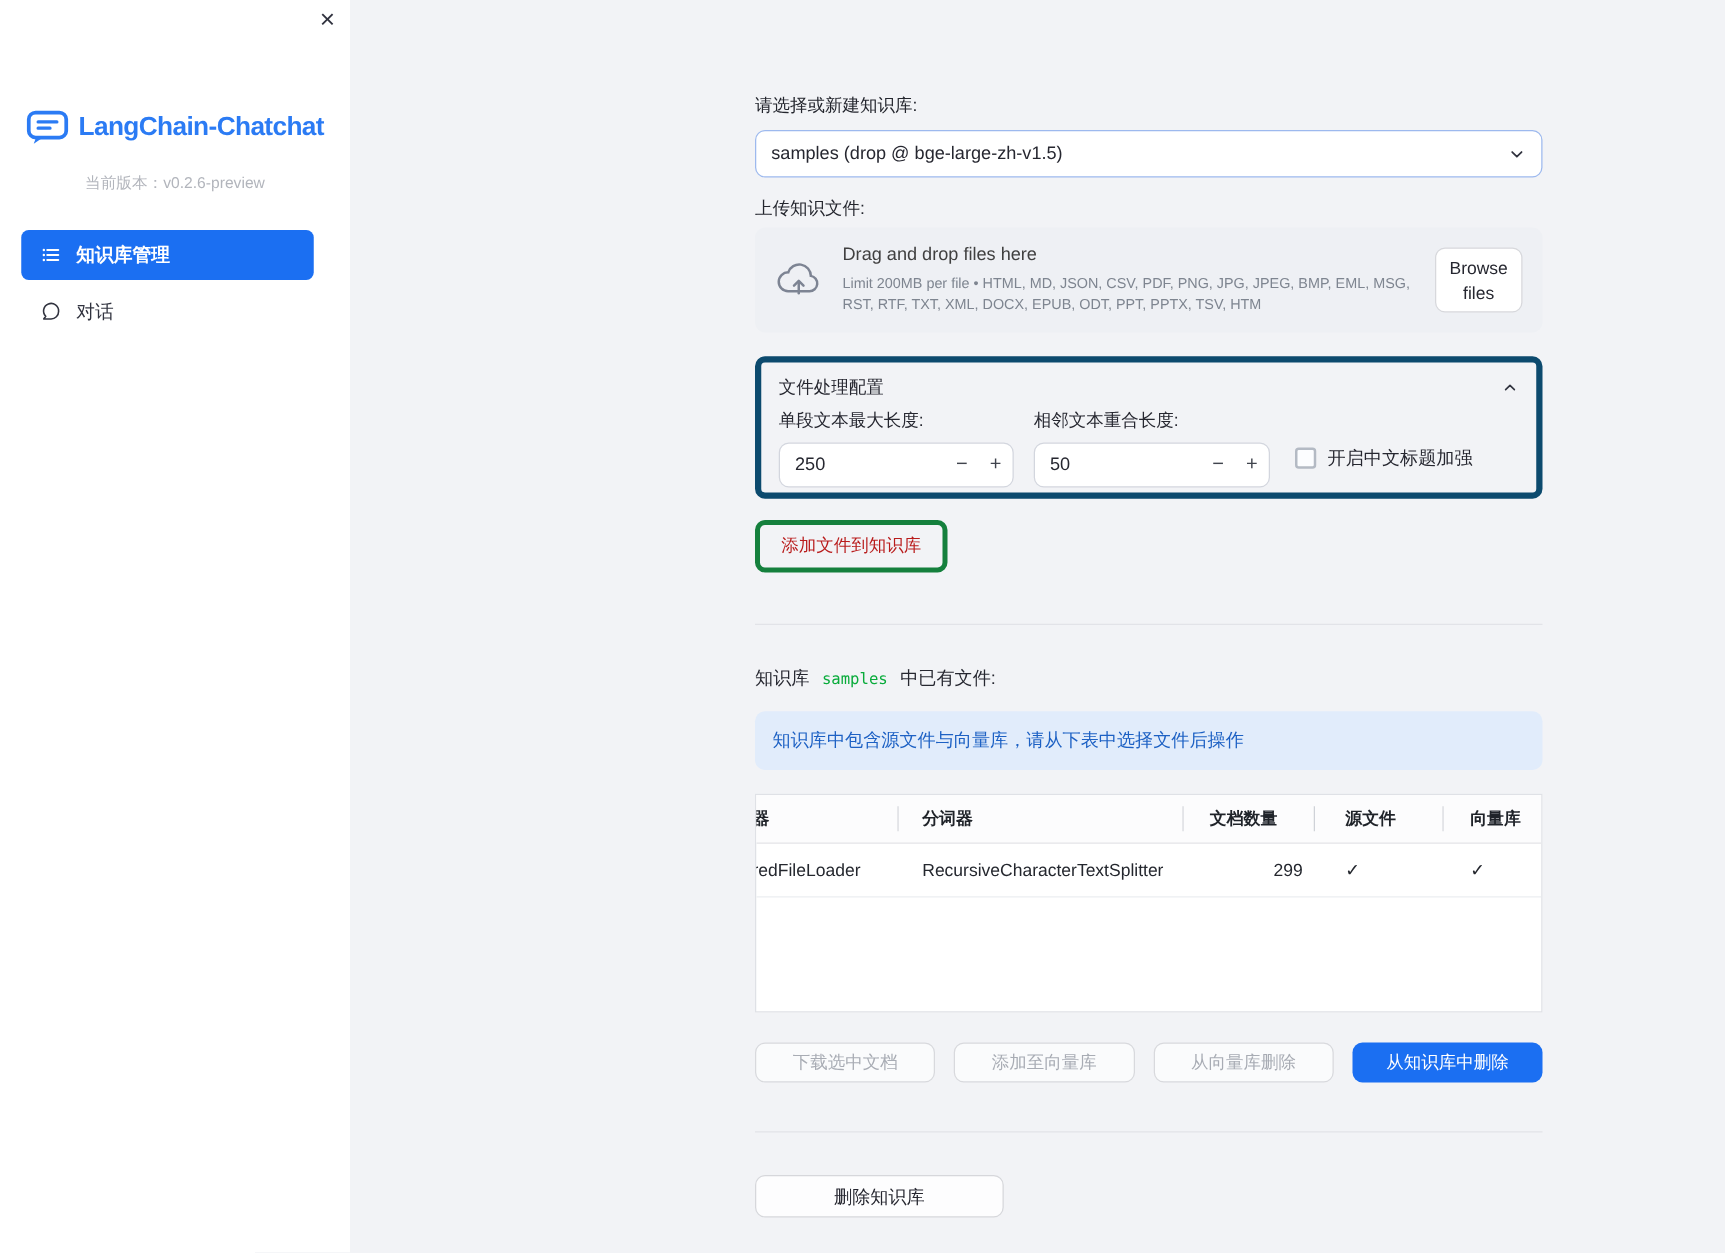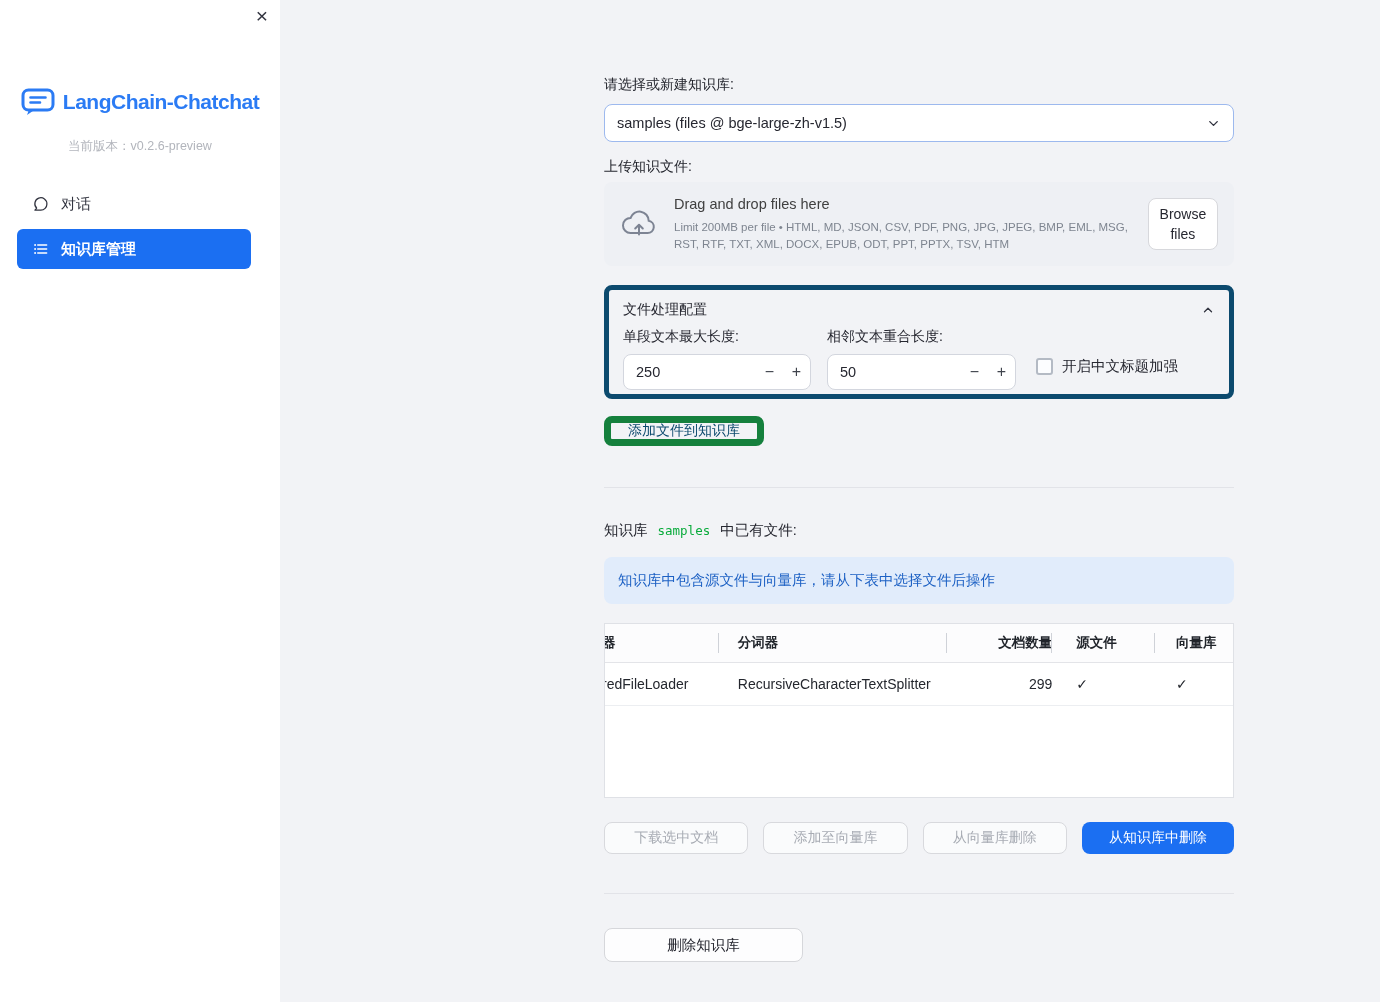--- a/index.html
+++ b/index.html
@@ -103,22 +103,22 @@
     width: 17px; height: 17px; border: 2px solid #b4bac4; border-radius: 3px;
     background: #fcfdff; cursor: pointer; flex: 0 0 auto;
   }
   .checkbox-label { font-size: 14.5px; }
 
   .btn {
     border-radius: 8px; font-size: 14px; cursor: pointer; font-family: inherit;
     display: inline-flex; align-items: center; justify-content: center;
   }
   .btn-disabled {
-    height: 30px; padding: 0 17px; background: transparent;
-    border: 7px solid #15803d; color: #0c4a6e; cursor: default;
+    height: 42px; padding: 0 17px; background: transparent;
+    border: 4px solid #15803d; color: #b91c1c; cursor: default;
   }
   .divider { border: none; border-top: 1px solid #e2e3e8; margin-top: 41px; }
   .divider2 { border: none; border-top: 1px solid #e2e3e8; margin-top: 39px; }
 
   .kb-line { margin-top: 33px; height: 20px; font-size: 14.5px; display: flex; align-items: baseline; }
   .kb-code {
     font-family: "DejaVu Sans Mono", "Liberation Mono", monospace;
     color: #09ab3b; font-size: 12.5px; margin: 0 8px; padding: 1px 2px;
   }
 
@@ -146,21 +146,21 @@
     width: 1px; background: #cfd2d8;
   }
   .th:last-child::after { display: none; }
   .grid-row {
     height: 43px; display: flex; align-items: center; font-size: 14px;
     border-bottom: 1px solid #eceef1; color: #24272e;
   }
   .td { overflow: hidden; white-space: nowrap; }
   .c1 { width: 114px; padding-left: 0; }
   .c2 { width: 229px; padding-left: 19px; }
-  .c3 { width: 105px; justify-content: flex-end; text-align: right; }
+  .c3 { width: 105px; justify-content: center; text-align: right; padding-right: 10px; }
   .c4 { width: 103px; padding-left: 24px; }
   .c5 { width: 78px; padding-left: 21px; }
   .clip-left { position: relative; left: -3px; }
 
   .action-row { margin-top: 24px; display: flex; gap: 15px; }
   .btn-muted {
     width: 146px; height: 32px; background: #fafbfc;
     border: 1px solid #d8d9dd; color: #a8acb4;
   }
   .btn-primary {
@@ -190,49 +190,49 @@
           <path d="M8 21.5 L6 27 L14 21.5 Z" fill="#2b7bf4"></path>
           <path d="M9.5 9.5h15M9.5 14.5h9.5" stroke="#2b7bf4" stroke-width="2.6" stroke-linecap="round" fill="none"></path>
         </svg>
       </span>
       <span class="logo-text">LangChain-Chatchat</span>
     </div>
 
     <div class="version">当前版本：v0.2.6-preview</div>
 
     <nav class="menu">
-      <div class="menu-item">
-        <span class="mi-icon">
-          <svg width="17" height="17" viewBox="0 0 24 24">
-            <path d="M21 11.5a8.5 8.5 0 0 1-8.5 8.5H4.2l2.3-3A8.5 8.5 0 1 1 21 11.5z" fill="none" stroke="#31333f" stroke-width="1.8" stroke-linejoin="round"></path>
-          </svg>
-        </span>
-        <span>对话</span>
-      </div>
       <div class="menu-item selected">
         <span class="mi-icon">
           <svg width="16" height="16" viewBox="0 0 20 20">
             <path d="M6 5h11M6 10h11M6 15h11" stroke="#ffffff" stroke-width="2" stroke-linecap="round"></path>
             <circle cx="2.6" cy="5" r="1.2" fill="#ffffff"></circle>
             <circle cx="2.6" cy="10" r="1.2" fill="#ffffff"></circle>
             <circle cx="2.6" cy="15" r="1.2" fill="#ffffff"></circle>
           </svg>
         </span>
         <span>知识库管理</span>
       </div>
+      <div class="menu-item">
+        <span class="mi-icon">
+          <svg width="17" height="17" viewBox="0 0 24 24">
+            <path d="M21 11.5a8.5 8.5 0 0 1-8.5 8.5H4.2l2.3-3A8.5 8.5 0 1 1 21 11.5z" fill="none" stroke="#31333f" stroke-width="1.8" stroke-linejoin="round"></path>
+          </svg>
+        </span>
+        <span>对话</span>
+      </div>
     </nav>
   </aside>
 
   <main class="main">
     <div class="col">
 
       <div class="field-label">请选择或新建知识库:</div>
 
       <div class="selectbox">
-        <span>samples (files @ bge-large-zh-v1.5)</span>
+        <span>samples (drop @ bge-large-zh-v1.5)</span>
         <span style="display:inline-flex;">
           <svg width="15" height="15" viewBox="0 0 24 24">
             <path d="M6 9l6 6 6-6" fill="none" stroke="#31333f" stroke-width="2.2" stroke-linecap="round" stroke-linejoin="round"></path>
           </svg>
         </span>
       </div>
 
       <div class="field-label label2">上传知识文件:</div>
 
       <div class="uploader">

